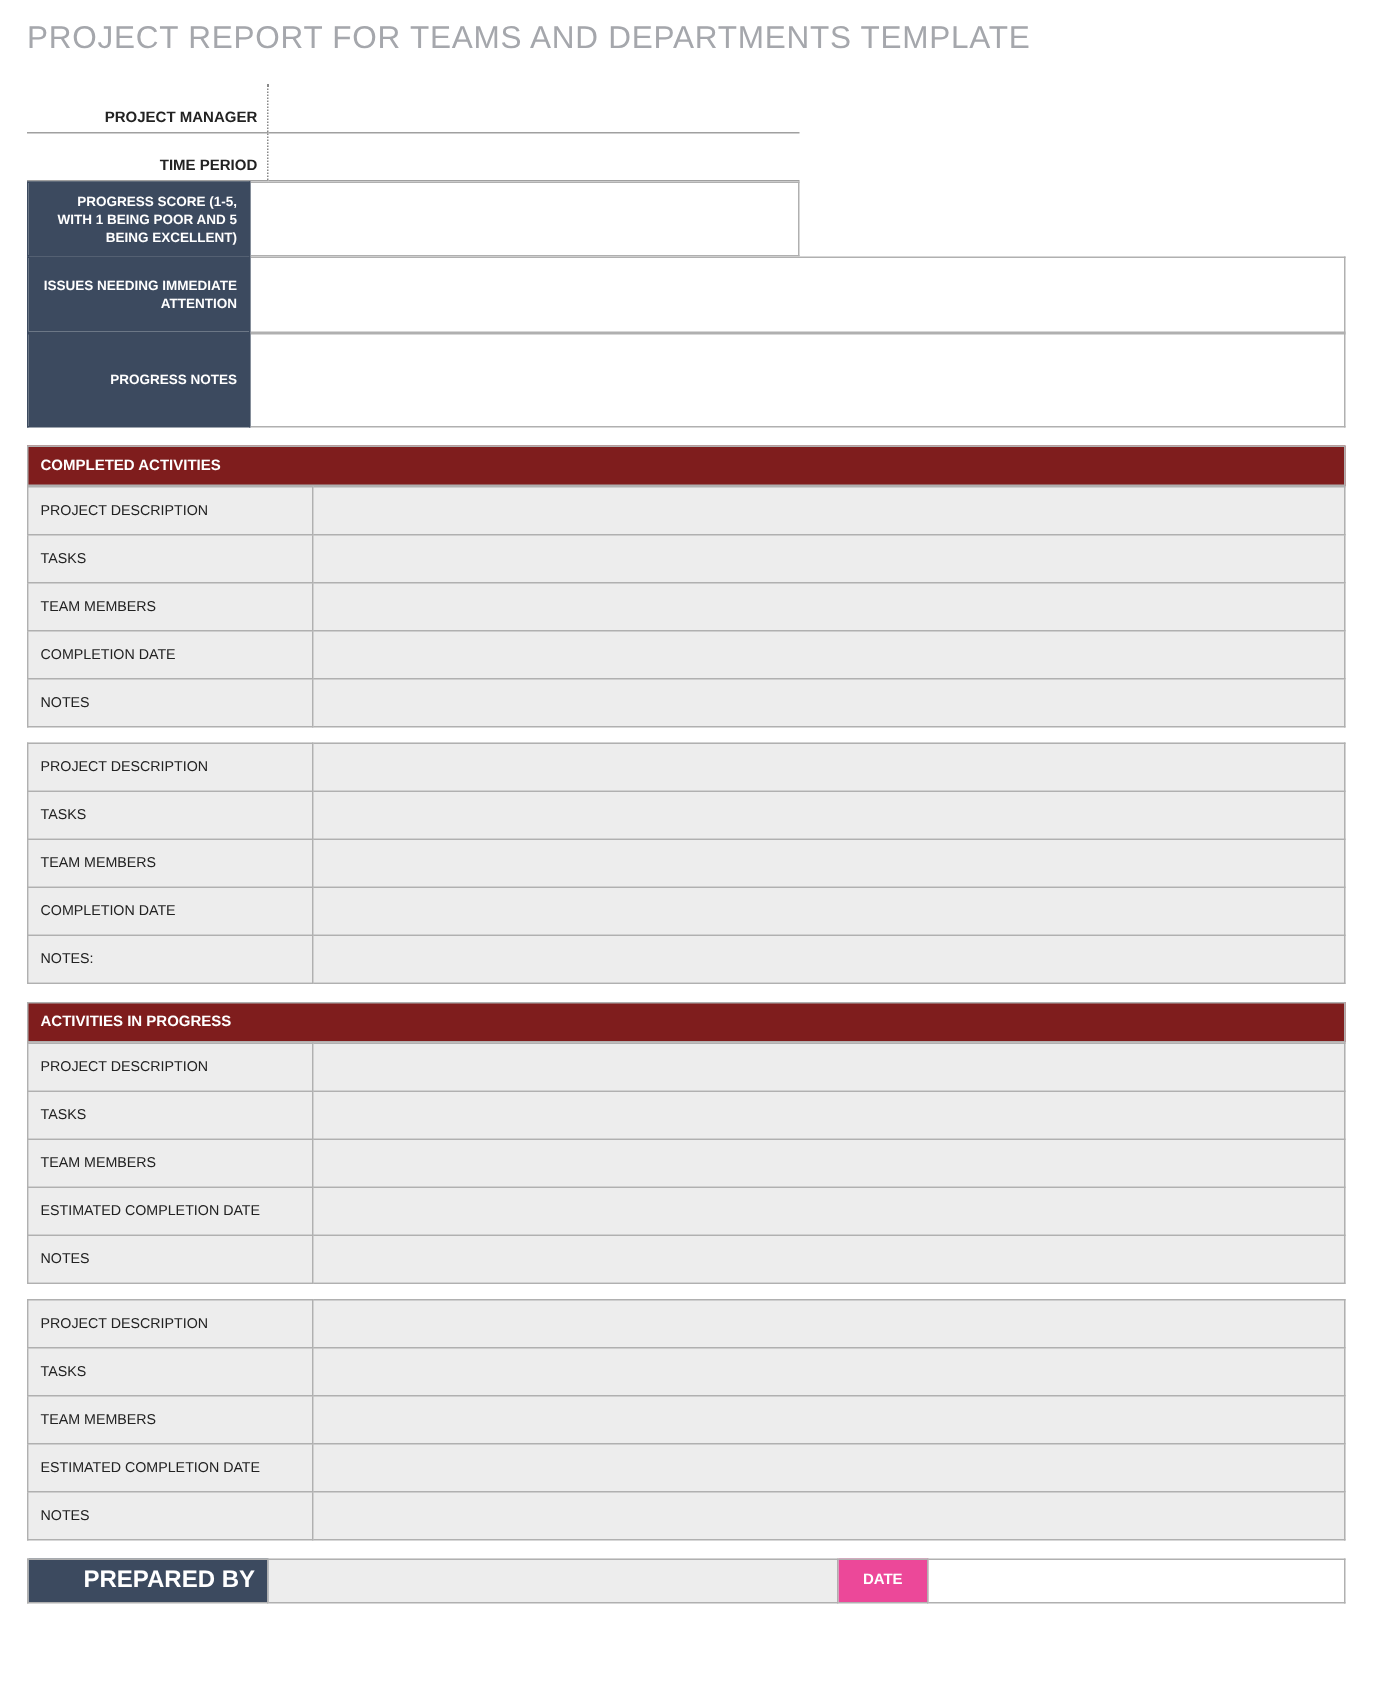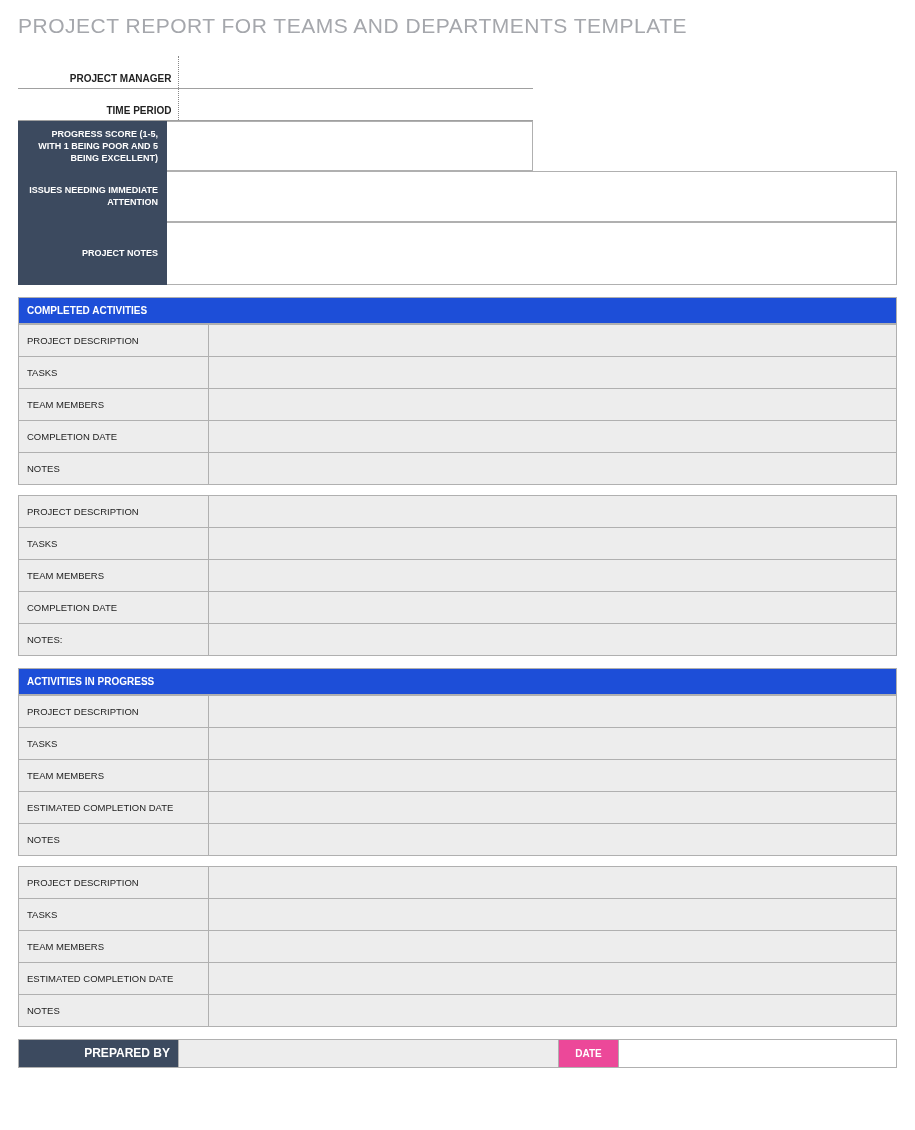--- a/index.html
+++ b/index.html
@@ -56,21 +56,21 @@
     border: 1px solid #3c4a5f;
   }
   .dark-block td.dvalue {
     background: #fff;
     vertical-align: top;
     font-size: 12px;
     padding: 4px;
   }
   
   .section-header {
-    background: #1d4ed8;
+    background: #7f1d1d;
     color: #fff;
     font-size: 10px;
     font-weight: bold;
     padding: 7px 8px;
     border: 1px solid #b0b0b0;
     margin-top: 12px;
   }
   
   .grid { width: 100%; border-collapse: collapse; }
   .grid td { border: 1px solid #b0b0b0; }
@@ -89,21 +89,21 @@
     padding: 4px;
   }
   .grid-gap { height: 10px; }
   
   .sig { width: 100%; border-collapse: collapse; margin-top: 12px; }
   .sig td { border: 1px solid #b0b0b0; height: 28px; }
   .sig td.slabel {
     width: 160px;
     background: #3c4a5f;
     color: #fff;
-    font-size: 12px;
+    font-size: 16px;
     font-weight: bold;
     text-align: right;
     padding: 5px 8px;
   }
   .sig td.sinput {
     background: #ededed;
     width: 380px;
   }
   .sig td.sdate-label {
     width: 60px;
@@ -153,21 +153,21 @@
       <tr>
     <td class="dlabel" style="height:50px;margin-left:28px;">ISSUES NEEDING IMMEDIATE ATTENTION</td>
     <td class="dvalue"></td>
   </tr>
 </tbody>
   </table>
 
 <table class="dark-block">
   <tbody>
       <tr>
-    <td class="dlabel" style="height:62px;">PROJECT NOTES</td>
+    <td class="dlabel" style="height:62px;">PROGRESS NOTES</td>
     <td class="dvalue"></td>
   </tr>
 </tbody>
   </table>
 
 <div class="section-header">COMPLETED ACTIVITIES</div>
 
 <table class="grid">
   <tbody>
       <tr>

